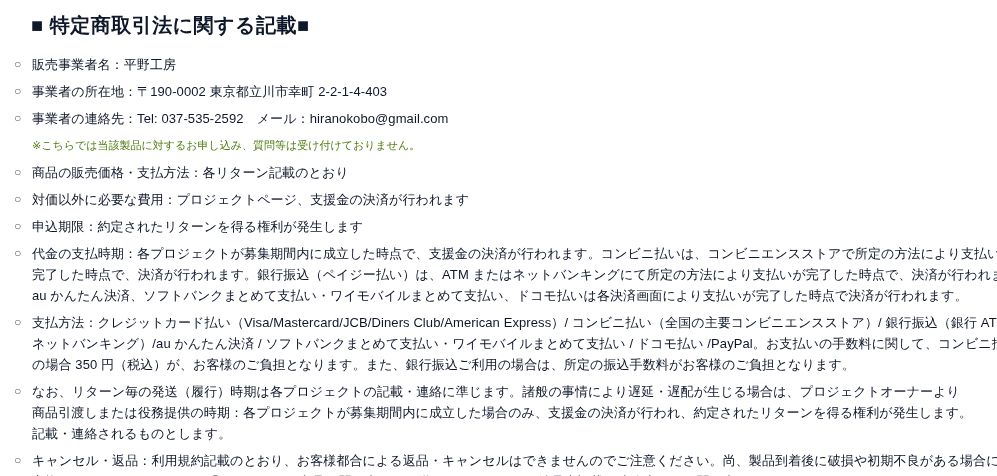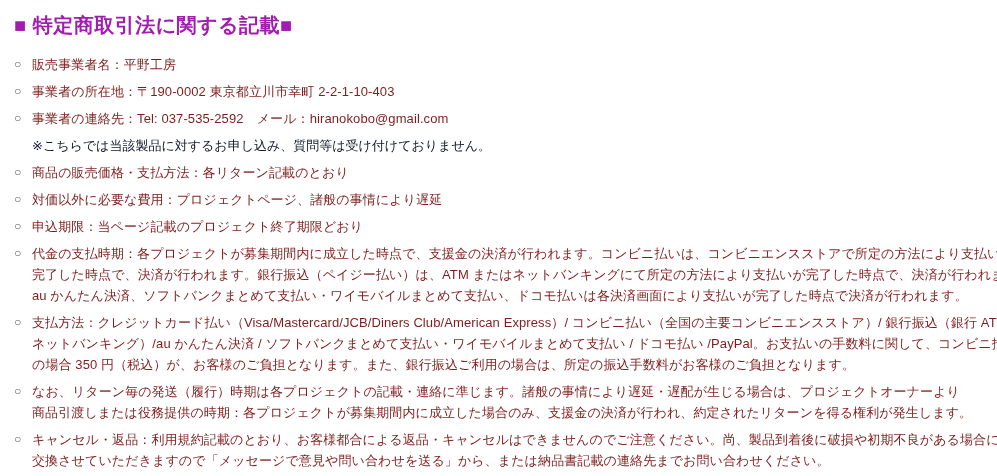--- a/index.html
+++ b/index.html
@@ -15,75 +15,75 @@
     -webkit-font-smoothing: antialiased;
   }
   .page {
     width: 997px;
     box-sizing: border-box;
     padding: 8px 14px 6px 14px;
   }
   .doc-title {
     font-size: 20px;
     font-weight: bold;
-    color: #a21caf;
+    color: #0f172a;
     letter-spacing: 0.5px;
-    margin: 4px 0 16px 0;
+    margin: 4px 0 16px 17px;
     line-height: 1.3;
   }
   .item {
     display: flex;
     align-items: flex-start;
     margin-bottom: 6px;
   }
   .bullet {
     flex: 0 0 auto;
     width: 18px;
     font-size: 12px;
     line-height: 21px;
     color: #5a5a5a;
     text-align: left;
   }
   .item-body {
     flex: 1 1 auto;
     font-size: 13px;
     line-height: 21px;
-    color: #7f1d1d;
+    color: #0f172a;
     letter-spacing: 0.1px;
   }
   .line {
     display: block;
     white-space: nowrap;
   }
   .sub-note {
     margin: 0 0 6px 18px;
-    font-size: 13px;
+    font-size: 11px;
     line-height: 21px;
-    color: #0f172a;
+    color: #4d7c0f;
     white-space: nowrap;
   }
 </style>
 </head>
 <body>
 
 <div class="page">
 
   <div class="doc-title">■ 特定商取引法に関する記載■</div>
 
   <div class="item">
     <span class="bullet">○</span>
     <div class="item-body">
       <span class="line">販売事業者名：平野工房</span>
     </div>
   </div>
 
   <div class="item">
     <span class="bullet">○</span>
     <div class="item-body">
-      <span class="line">事業者の所在地：〒190-0002 東京都立川市幸町 2-2-1-10-403</span>
+      <span class="line">事業者の所在地：〒190-0002 東京都立川市幸町 2-2-1-4-403</span>
     </div>
   </div>
 
   <div class="item">
     <span class="bullet">○</span>
     <div class="item-body">
       <span class="line">事業者の連絡先：Tel: 037-535-2592　メール：hiranokobo@gmail.com</span>
     </div>
   </div>
 
@@ -92,28 +92,28 @@
   <div class="item">
     <span class="bullet">○</span>
     <div class="item-body">
       <span class="line">商品の販売価格・支払方法：各リターン記載のとおり</span>
     </div>
   </div>
 
   <div class="item">
     <span class="bullet">○</span>
     <div class="item-body">
-      <span class="line">対価以外に必要な費用：プロジェクトページ、諸般の事情により遅延</span>
+      <span class="line">対価以外に必要な費用：プロジェクトページ、支援金の決済が行われます</span>
     </div>
   </div>
 
   <div class="item">
     <span class="bullet">○</span>
     <div class="item-body">
-      <span class="line">申込期限：当ページ記載のプロジェクト終了期限どおり</span>
+      <span class="line">申込期限：約定されたリターンを得る権利が発生します</span>
     </div>
   </div>
 
   <div class="item">
     <span class="bullet">○</span>
     <div class="item-body">
       <span class="line">代金の支払時期：各プロジェクトが募集期間内に成立した時点で、支援金の決済が行われます。コンビニ払いは、コンビニエンスストアで所定の方法により支払いが</span>
       <span class="line">完了した時点で、決済が行われます。銀行振込（ペイジー払い）は、ATM またはネットバンキングにて所定の方法により支払いが完了した時点で、決済が行われます。</span>
       <span class="line">au かんたん決済、ソフトバンクまとめて支払い・ワイモバイルまとめて支払い、ドコモ払いは各決済画面により支払いが完了した時点で決済が行われます。</span>
     </div>
@@ -126,20 +126,21 @@
       <span class="line">ネットバンキング）/au かんたん決済 / ソフトバンクまとめて支払い・ワイモバイルまとめて支払い / ドコモ払い /PayPal。お支払いの手数料に関して、コンビニ払い</span>
       <span class="line">の場合 350 円（税込）が、お客様のご負担となります。また、銀行振込ご利用の場合は、所定の振込手数料がお客様のご負担となります。</span>
     </div>
   </div>
 
   <div class="item">
     <span class="bullet">○</span>
     <div class="item-body">
       <span class="line">なお、リターン毎の発送（履行）時期は各プロジェクトの記載・連絡に準じます。諸般の事情により遅延・遅配が生じる場合は、プロジェクトオーナーより</span>
       <span class="line">商品引渡しまたは役務提供の時期：各プロジェクトが募集期間内に成立した場合のみ、支援金の決済が行われ、約定されたリターンを得る権利が発生します。</span>
+      <span class="line">記載・連絡されるものとします。</span>
     </div>
   </div>
 
   <div class="item">
     <span class="bullet">○</span>
     <div class="item-body">
       <span class="line">キャンセル・返品：利用規約記載のとおり、お客様都合による返品・キャンセルはできませんのでご注意ください。尚、製品到着後に破損や初期不良がある場合には</span>
       <span class="line">交換させていただきますので「メッセージで意見や問い合わせを送る」から、または納品書記載の連絡先までお問い合わせください。</span>
     </div>
   </div>

